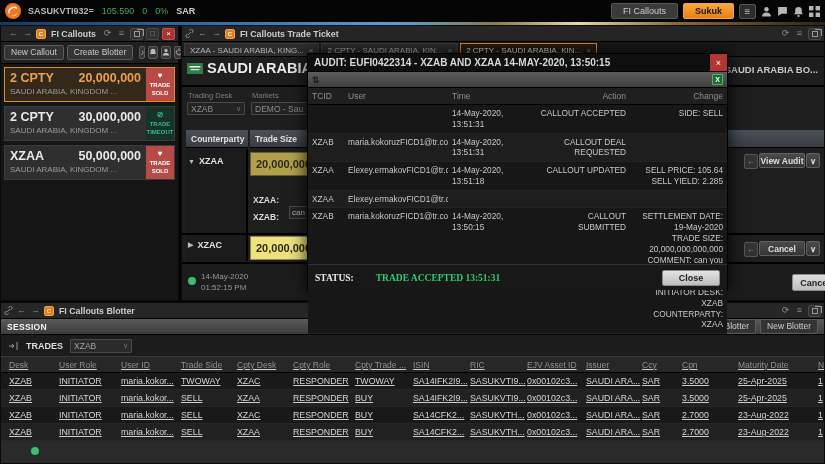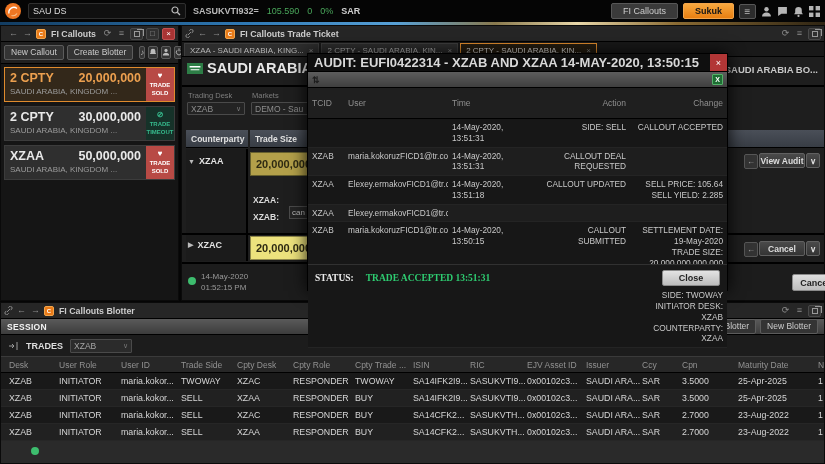--- a/index.html
+++ b/index.html
@@ -83,72 +83,65 @@
   .mini { position:absolute; width:14px; height:15px; background:#333; border:1px solid #565656; border-radius:2px; color:#aaa; font-size:8px; display:flex; align-items:center; justify-content:center; }
   .push { position:absolute; height:15px; background:linear-gradient(#4a4a4a,#343434); border:1px solid #606060; border-radius:2px; color:#ddd; font-size:8.5px; font-weight:bold; display:flex; align-items:center; justify-content:center; }
   .ticket-footer { position:absolute; left:0; right:0; bottom:0; height:38px; border-top:2px solid #000; background:#1c1c1c; }
   .tf-date { position:absolute; left:19px; top:7px; font-size:8px; color:#9a9a9a; line-height:1.4; }
   .tf-session { position:absolute; right:96px; bottom:12px; font-size:8.5px; color:#8a8a8a; }
   .tf-cancel { position:absolute; right:-14px; bottom:9px; width:46px; height:17px; background:linear-gradient(#dedede,#bdbdbd); color:#222; font-weight:bold; font-size:9px; display:flex; align-items:center; justify-content:center; border-radius:2px; border:1px solid #8a8a8a; }
 
   
   .audit { position:absolute; left:307px; top:53px; width:421px; height:238px; background:#161616; border:1px solid #000; box-shadow:0 0 16px rgba(0,0,0,.9); z-index:20; }
   .a-header { height:18px; background:#0f0f0f; display:flex; align-items:center; border-bottom:1px solid #000; }
-  .a-title { flex:1; font-size:13px; font-weight:bold; color:#d8d8d8; padding-left:6px; white-space:nowrap; overflow:hidden; }
+  .a-title { flex:1; font-size:10px; font-weight:bold; color:#d8d8d8; padding-left:6px; white-space:nowrap; overflow:hidden; }
   .a-close { width:17px; height:100%; background:#b23636; color:#fff; display:flex; align-items:center; justify-content:center; font-size:9px; }
   .a-toolbar { height:16px; background:linear-gradient(#5d5d5d,#3f3f3f); display:flex; align-items:center; padding:0 4px; border-bottom:1px solid #000; }
   .a-sort { color:#1c1c1c; font-size:9px; font-weight:bold; }
   .a-excel { margin-left:auto; width:11px; height:11px; background:#1d6e33; border:1px solid #53b168; border-radius:1px; color:#fff; font-size:7px; font-weight:bold; display:flex; align-items:center; justify-content:center; }
   .agrid { display:grid; grid-template-columns:36px 104px 86px 96px 1fr; }
-  .a-colhead { background:#1f1f1f; border-bottom:1px solid #000; height:31px; align-items:center; }
+  .a-colhead { background:#1f1f1f; border-bottom:1px solid #000; height:17px; align-items:center; }
   .a-colhead > div { font-size:8.5px; color:#8f8f8f; padding:0 4px; }
   .ar { border-bottom:1px solid #242424; background:#171717; }
   .ar:nth-child(even) { background:#1e1e1e; }
   .ar > div { font-size:8.3px; color:#c9c9c9; padding:3px 4px; line-height:1.3; overflow:hidden; }
   .col-r { text-align:right; white-space:pre-line; }
   .a-footer { position:absolute; left:0; right:0; bottom:0; height:26px; border-top:1px solid #313131; background:#181818; display:flex; align-items:center; padding:0 7px; }
-  .a-status-label { font-family:"Liberation Serif", serif; font-weight:bold; font-size:9.5px; color:#ececec; margin-right:12px; }
+  .a-status-label { font-family:"Liberation Serif", serif; font-weight:bold; font-size:9.5px; color:#ececec; margin-right:22px; }
   .a-status-value { font-family:"Liberation Serif", serif; font-weight:bold; font-size:9.5px; color:#2ecc71; }
   .a-close-btn { margin-left:auto; width:58px; height:16px; background:linear-gradient(#e3e3e3,#bdbdbd); color:#222; font-size:9px; font-weight:bold; display:flex; align-items:center; justify-content:center; border-radius:2px; border:1px solid #8a8a8a; }
 
   
   .win-blotter { left:0; top:302px; width:825px; height:162px; background:#181818; }
   .session-bar { height:16px; background:linear-gradient(#5a5a5a,#3c3c3c); display:flex; align-items:center; padding:0 6px; border-bottom:1px solid #000; }
   .session-label { font-size:8.5px; font-weight:bold; color:#f2f2f2; letter-spacing:.3px; }
   .session-bar .btn { margin-left:4px; }
   .push-right { margin-left:auto !important; }
   .trades-row { height:21px; display:flex; align-items:center; gap:7px; padding:0 8px; background:#1c1c1c; }
   .trades-label { font-size:9px; font-weight:bold; color:#ddd; }
-  .bgrid { display:grid; grid-template-columns:50px 62px 60px 56px 56px 62px 58px 57px 57px 59px 56px 40px 56px 80px 14px; padding-left:8px; }
+  .bgrid { display:grid; grid-template-columns:50px 62px 60px 56px 56px 62px 58px 57px 57px 59px 56px 40px 56px 80px 14px; padding-left:8px;text-decoration:underline; }
   .b-colhead { height:17px; background:#272727; border-top:1px solid #3a3a3a; border-bottom:1px solid #000; align-items:center; }
   .b-colhead > div { font-size:8.5px; color:#929292; white-space:nowrap; overflow:hidden; padding-right:4px; }
   .br { height:17px; align-items:center; border-bottom:1px solid #262626; background:#191919; }
   .br:nth-child(even) { background:#212121; }
   .br > div { font-size:8.8px; color:#d6d6d6; white-space:nowrap; overflow:hidden; padding-right:4px; }
   .blotter-foot { height:22px; background:#2a2a2a; position:relative; }
   .blotter-foot .dot { position:absolute; left:30px; top:6px; }
 </style>
 </head>
 <body>
 
 <div class="screen">
 
   <div class="topbar">
     <svg class="logo" viewBox="0 0 16 16">
       <circle cx="8" cy="8" r="8" fill="#ef7622"></circle>
       <path d="M4 10.5 A5 5 0 0 1 12 5.5" stroke="#fff" stroke-width="1.4" fill="none"></path>
       <path d="M12 10.5 A5 5 0 0 1 6.5 12.5" stroke="#f9c08a" stroke-width="1.2" fill="none"></path>
     </svg>
-    <div class="searchbox">
-      <input value="SAU DS" style="">
-      <svg width="10" height="10" viewBox="0 0 10 10">
-        <circle cx="4" cy="4" r="3" stroke="#bbb" fill="none" stroke-width="1.2"></circle>
-        <path d="M6.3 6.3 L9 9" stroke="#bbb" stroke-width="1.3"></path>
-      </svg>
-    </div>
     <div class="ticker">
       <span class="ric">SASUKVTI932=</span>
       <span class="green">105.590</span>
       <span class="green">0</span>
       <span class="green">0%</span>
       <span class="ccy">SAR</span>
     </div>
     <div class="topbar-right">
       <div class="top-tab">FI Callouts</div>
       <div class="top-tab active">Sukuk</div>
@@ -371,22 +364,22 @@
       <div>User</div>
       <div>Time</div>
       <div class="col-r">Action</div>
       <div class="col-r">Change</div>
     </div>
     <div id="audit-rows">
         <div class="agrid ar">
           <div></div>
           <div></div>
           <div>14-May-2020, 13:51:31</div>
+          <div class="col-r">CALLOUT ACCEPTED</div>
           <div class="col-r">SIDE: SELL</div>
-          <div class="col-r">CALLOUT ACCEPTED</div>
         </div>
         <div class="agrid ar">
           <div>XZAB</div>
           <div>maria.kokoruzFICD1@tr.com</div>
           <div>14-May-2020, 13:51:31</div>
           <div class="col-r">CALLOUT DEAL REQUESTED</div>
           <div class="col-r"></div>
         </div>
         <div class="agrid ar">
           <div>XZAA</div>

